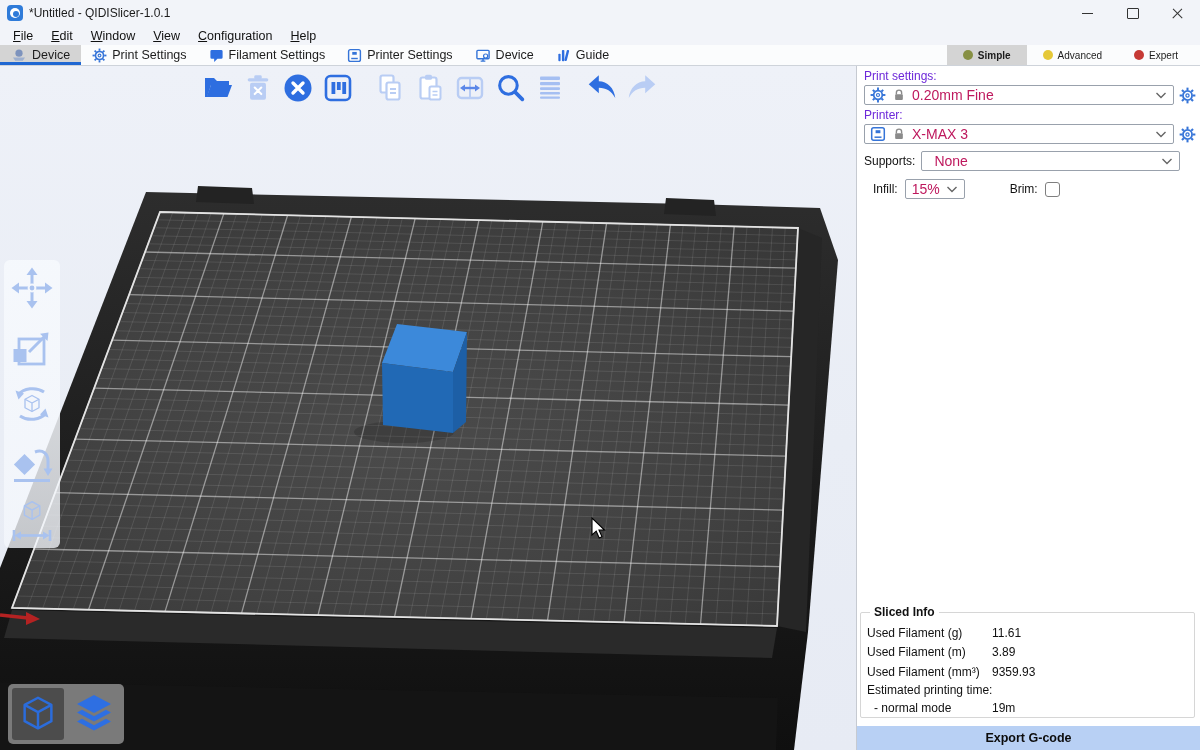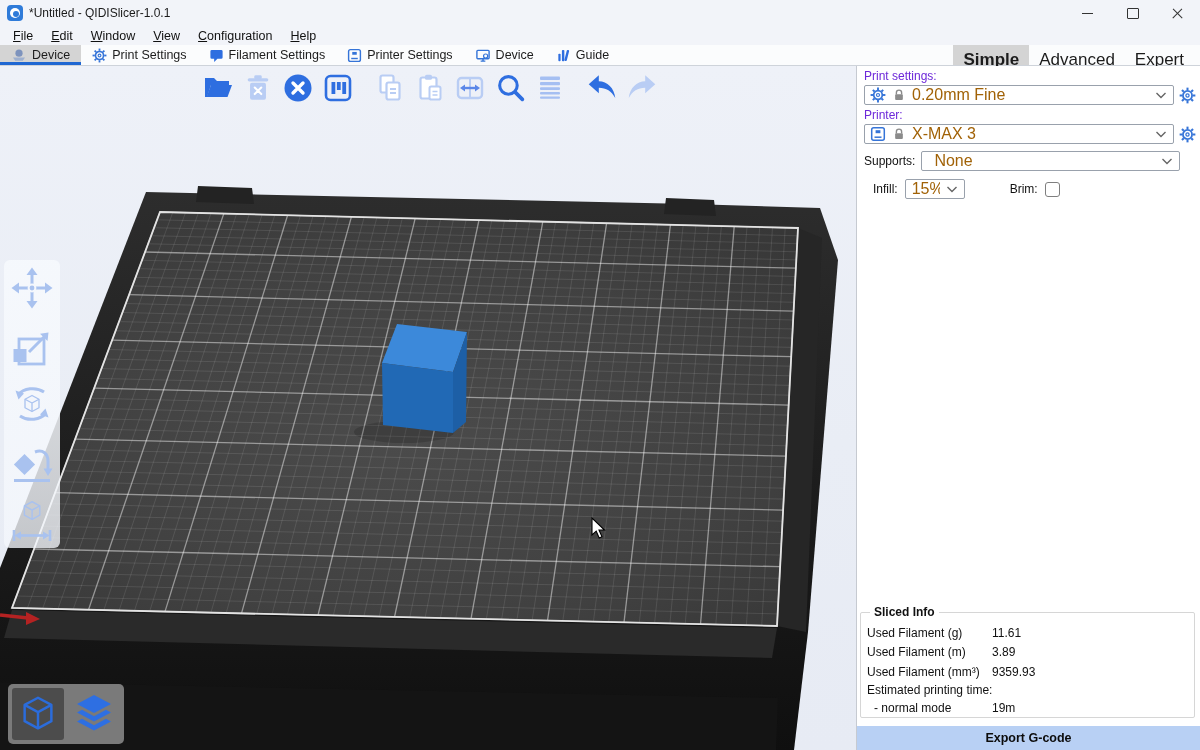--- a/index.html
+++ b/index.html
@@ -29,21 +29,21 @@
   .menu-item::first-letter{text-decoration:underline;}
 
   
   .tabbar{position:absolute;left:0;top:45px;width:1200px;height:21px;background:#fbfcfd;
     border-bottom:1px solid #ced3da;display:flex;align-items:stretch;box-sizing:border-box;}
   .tab{display:flex;align-items:center;gap:5px;padding:0 11px;font-size:12.5px;color:#1c1c1c;position:relative;}
   .tab.selected{background:#d4d4d4;}
   .tab.selected::after{content:"";position:absolute;left:0;right:0;bottom:0;height:3px;background:#1f67d2;}
   .tab svg{display:block;}
   .modes{margin-left:auto;display:flex;align-items:stretch;padding-right:6px;}
-  .mode{display:flex;align-items:center;gap:5px;padding:0 10px;font-size:17px;color:#1c1c1c;flex-direction:column;}
+  .mode{display:flex;align-items:center;gap:5px;padding:0 16px;font-size:10px;color:#1c1c1c;}
   .mode.selected{background:#d4d4d4;font-weight:bold;}
   .dot{width:10px;height:10px;border-radius:50%;}
   .dot-simple{background:#879043;}
   .dot-advanced{background:#e5c838;}
   .dot-expert{background:#c63a35;}
 
   
   .viewport{position:absolute;left:0;top:66px;width:856px;height:684px;
     background:linear-gradient(180deg,#eef1f8 0%,#e9edf5 55%,#e7ebf4 100%);overflow:hidden;}
   .scene{position:absolute;left:0;top:0;}
@@ -67,21 +67,21 @@
   .vt-btn{width:52px;height:52px;display:flex;align-items:center;justify-content:center;border-radius:3px;}
   .vt-btn.selected{background:#4c4c4c;}
 
   
   .right-panel{position:absolute;left:856px;top:66px;width:344px;height:684px;background:#fff;
     border-left:1px solid #c6cad1;box-sizing:border-box;font-size:12px;}
   .rp-label{margin:3px 0 2px 7px;font-size:12px;color:#6d28d9;}
   .combo-row{display:flex;align-items:center;margin:0 3px 1px 7px;gap:4px;}
   .combo{flex:1;height:20px;border:1px solid #99a1ac;border-radius:2px;background:#fff;
     display:flex;align-items:center;padding:0 6px 0 5px;gap:6px;box-sizing:border-box;min-width:0;}
-  .combo .val{flex:1;font-size:16px;color:#a16207;white-space:nowrap;overflow:hidden;}
+  .combo .val{flex:1;font-size:14px;color:#be185d;white-space:nowrap;overflow:hidden;}
   .gear-btn{width:19px;height:19px;color:#3574d8;display:flex;align-items:center;justify-content:center;}
   .swatch{width:19px;height:13px;background:#2f8be4;border:1px solid #6b6b6b;box-sizing:border-box;}
   .supports-row{display:flex;align-items:center;margin:7px 20px 0 7px;gap:6px;}
   .infill-row{display:flex;align-items:center;margin:8px 0 0 16px;gap:7px;text-align:right;}
   .combo-small{width:60px;flex:none;padding-left:6px;}
   .checkbox{width:13px;height:13px;border:1px solid #7f7f7f;border-radius:3px;background:#fff;}
   .brim-label{margin-left:38px;}
 
   .sliced{position:absolute;left:3px;right:5px;top:546px;height:106px;border:1px solid #d6d6d6;
     border-radius:2px;box-sizing:border-box;}

